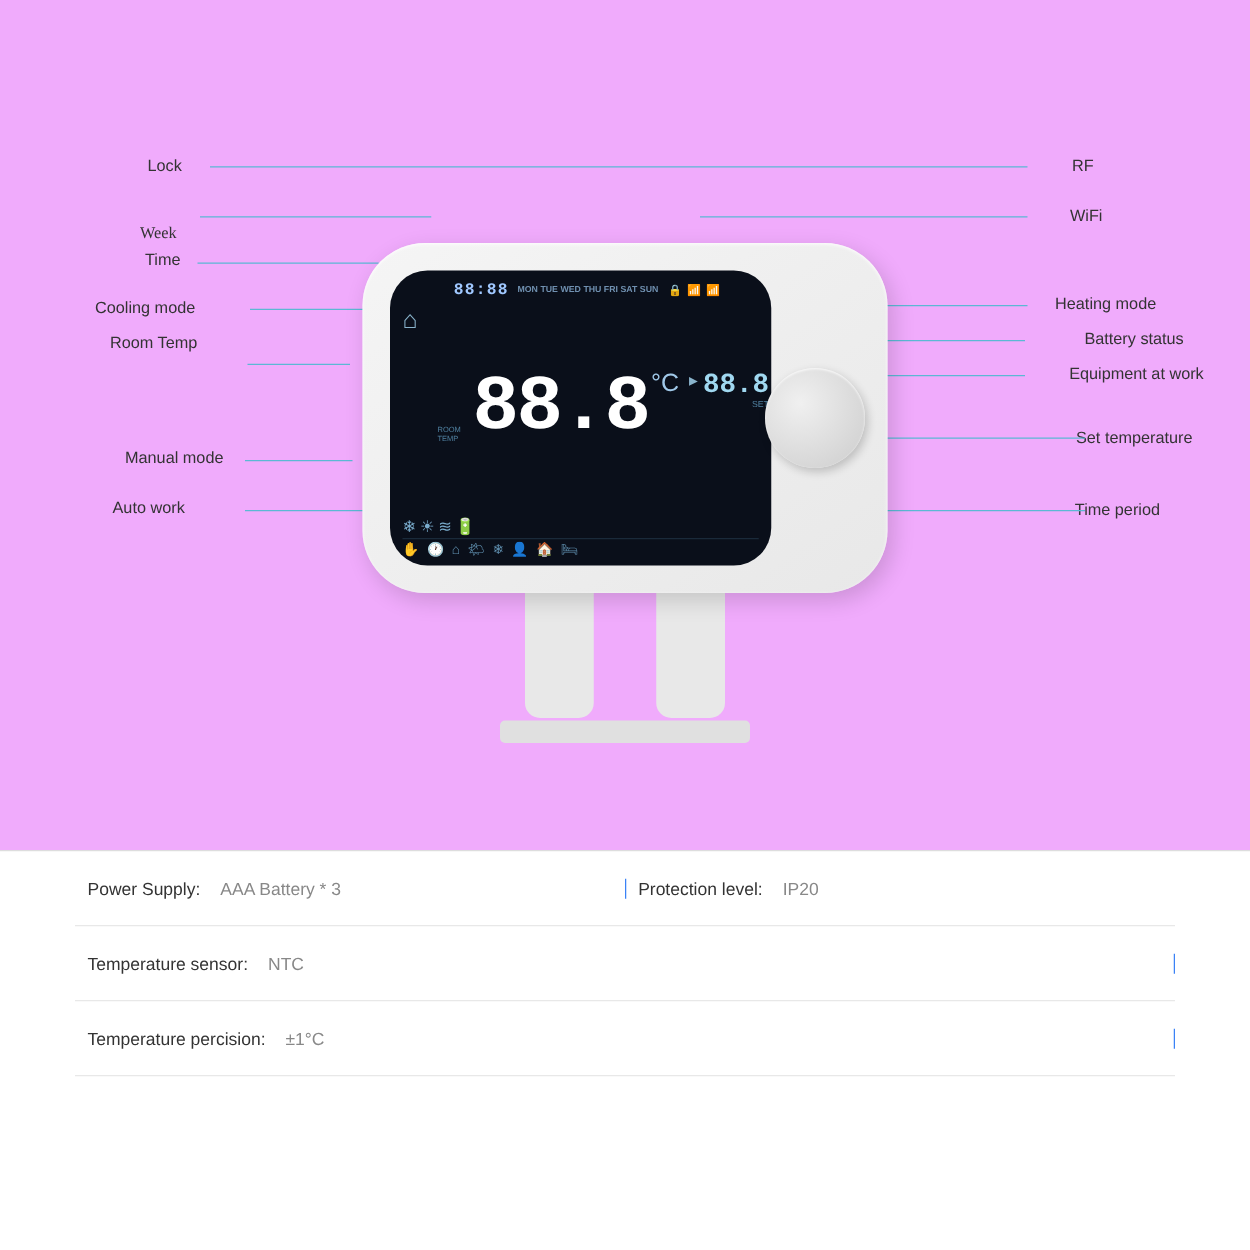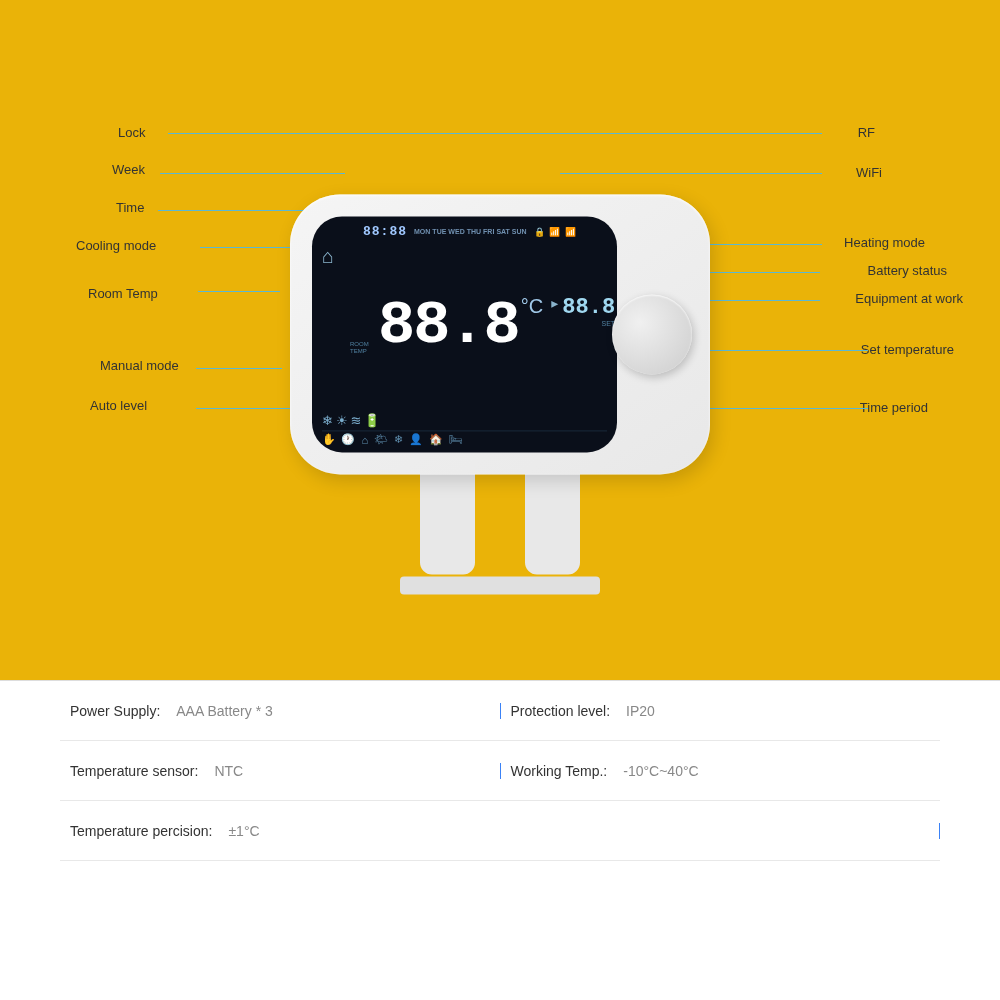--- a/index.html
+++ b/index.html
@@ -10,21 +10,21 @@
       font-family: 'Arial', sans-serif;
       overflow: hidden;
       position: relative;
     }
 
     
     .diagram-section {
       width: 100%;
       height: 680px;
       position: relative;
-      background: #eab308;
+      background: #f0abfc;
     }
 
     
     .device-wrapper {
       position: absolute;
       left: 50%;
       top: 50%;
       transform: translate(-50%, -52%);
       width: 420px;
     }
@@ -259,26 +259,26 @@
       color: #888;
       margin-left: 16px;
     }
   </style>
 </head>
 <body>
 
 <div class="diagram-section">
 
   <span class="label" style="top:125px;left:118px;">Lock</span>
-  <span class="label" style="top:162px;left:112px;">Week</span>
+  <span class="label" style="top:178px;left:112px;font-family:Liberation Serif, serif;">Week</span>
   <span class="label" style="top:200px;left:116px;">Time</span>
   <span class="label" style="top:238px;left:76px;">Cooling mode</span>
-  <span class="label" style="top:286px;left:88px;">Room Temp</span>
+  <span class="label" style="top:266px;left:88px;">Room Temp</span>
   <span class="label" style="top:358px;left:64px;margin-left:36px;">Manual mode</span>
-  <span class="label" style="top:398px;left:90px;">Auto level</span>
+  <span class="label" style="top:398px;left:90px;">Auto work</span>
 
   <span class="label" style="top:125px;right:125px;">RF</span>
   <span class="label" style="top:165px;right:118px;">WiFi</span>
   <span class="label" style="top:235px;right:75px;">Heating mode</span>
   <span class="label" style="top:263px;right:53px;margin-left:12px;">Battery status</span>
   <span class="label" style="top:291px;right:37px;margin-left:48px;">Equipment at work</span>
   <span class="label" style="top:342px;right:46px;">Set temperature</span>
   <span class="label" style="top:400px;right:72px;">Time period</span>
 
   <div class="connector" style="top:133px;left:168px;width:312px;height:1px;"></div>
@@ -388,24 +388,20 @@
     <div class="spec-cell">
       <span class="spec-label">Protection level:</span>
       <span class="spec-value">IP20</span>
     </div>
   </div>
   <div class="spec-row">
     <div class="spec-cell">
       <span class="spec-label">Temperature sensor:</span>
       <span class="spec-value">NTC</span>
     </div>
-    <div class="spec-cell">
-      <span class="spec-label">Working Temp.:</span>
-      <span class="spec-value">-10°C~40°C</span>
-    </div>
   </div>
   <div class="spec-row">
     <div class="spec-cell">
       <span class="spec-label">Temperature percision:</span>
       <span class="spec-value">±1°C</span>
     </div>
   </div>
 </div>
 
 </body></html>

